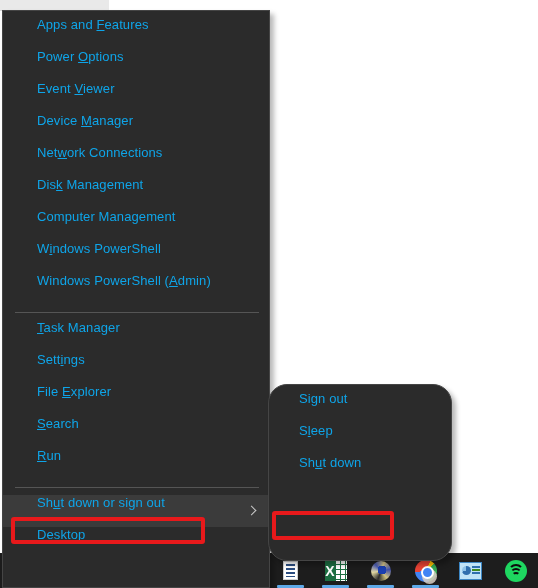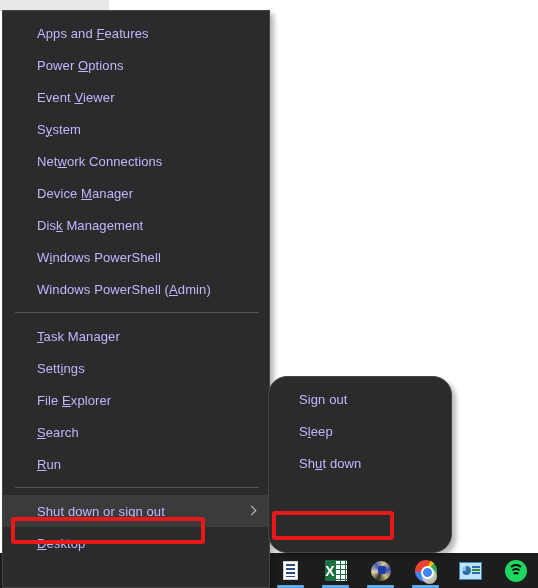--- a/index.html
+++ b/index.html
@@ -192,35 +192,35 @@
   }
   #power-user-menu {
     left: 2px;
     top: 10px;
     width: 268px;
     height: 578px;
     padding-top: 6px;
   }
   #shutdown-submenu {
     left: 268px;
-    top: 376px;
+    top: 384px;
     width: 184px;
     height: 177px;
     padding-top: 6px;
     border-radius: 19px;
   }
 
   .menu-item {
     position: relative;
     height: 32px;
     display: flex;
-    align-items: center;
+    align-items: flex-start;
     padding-left: 34px;
     padding-right: 12px;
-    color: #c4b5fd;
+    color: #0ea5e9;
     font-size: 13px;
     letter-spacing: 0.1px;
     white-space: nowrap;
     cursor: default;
   }
   #shutdown-submenu .menu-item {
     padding-left: 30px;
     height: 32px;
   }
   .menu-item .label u {
@@ -329,30 +329,30 @@
       <div class="menu-item">
         <span class="label">Apps and <u>F</u>eatures</span>
       </div>
       <div class="menu-item">
         <span class="label">Power <u>O</u>ptions</span>
       </div>
       <div class="menu-item">
         <span class="label">Event <u>V</u>iewer</span>
       </div>
       <div class="menu-item">
-        <span class="label">S<u>y</u>stem</span>
+        <span class="label">Device <u>M</u>anager</span>
       </div>
       <div class="menu-item">
         <span class="label">Net<u>w</u>ork Connections</span>
       </div>
       <div class="menu-item">
-        <span class="label">Device <u>M</u>anager</span>
-      </div>
-      <div class="menu-item">
         <span class="label">Dis<u>k</u> Management</span>
+      </div>
+      <div class="menu-item">
+        <span class="label">Computer Mana<u>g</u>ement</span>
       </div>
       <div class="menu-item">
         <span class="label">W<u>i</u>ndows PowerShell</span>
       </div>
       <div class="menu-item">
         <span class="label">Windows PowerShell (<u>A</u>dmin)</span>
       </div>
       <div class="menu-sep"></div>
       <div class="menu-item">
         <span class="label"><u>T</u>ask Manager</span>

